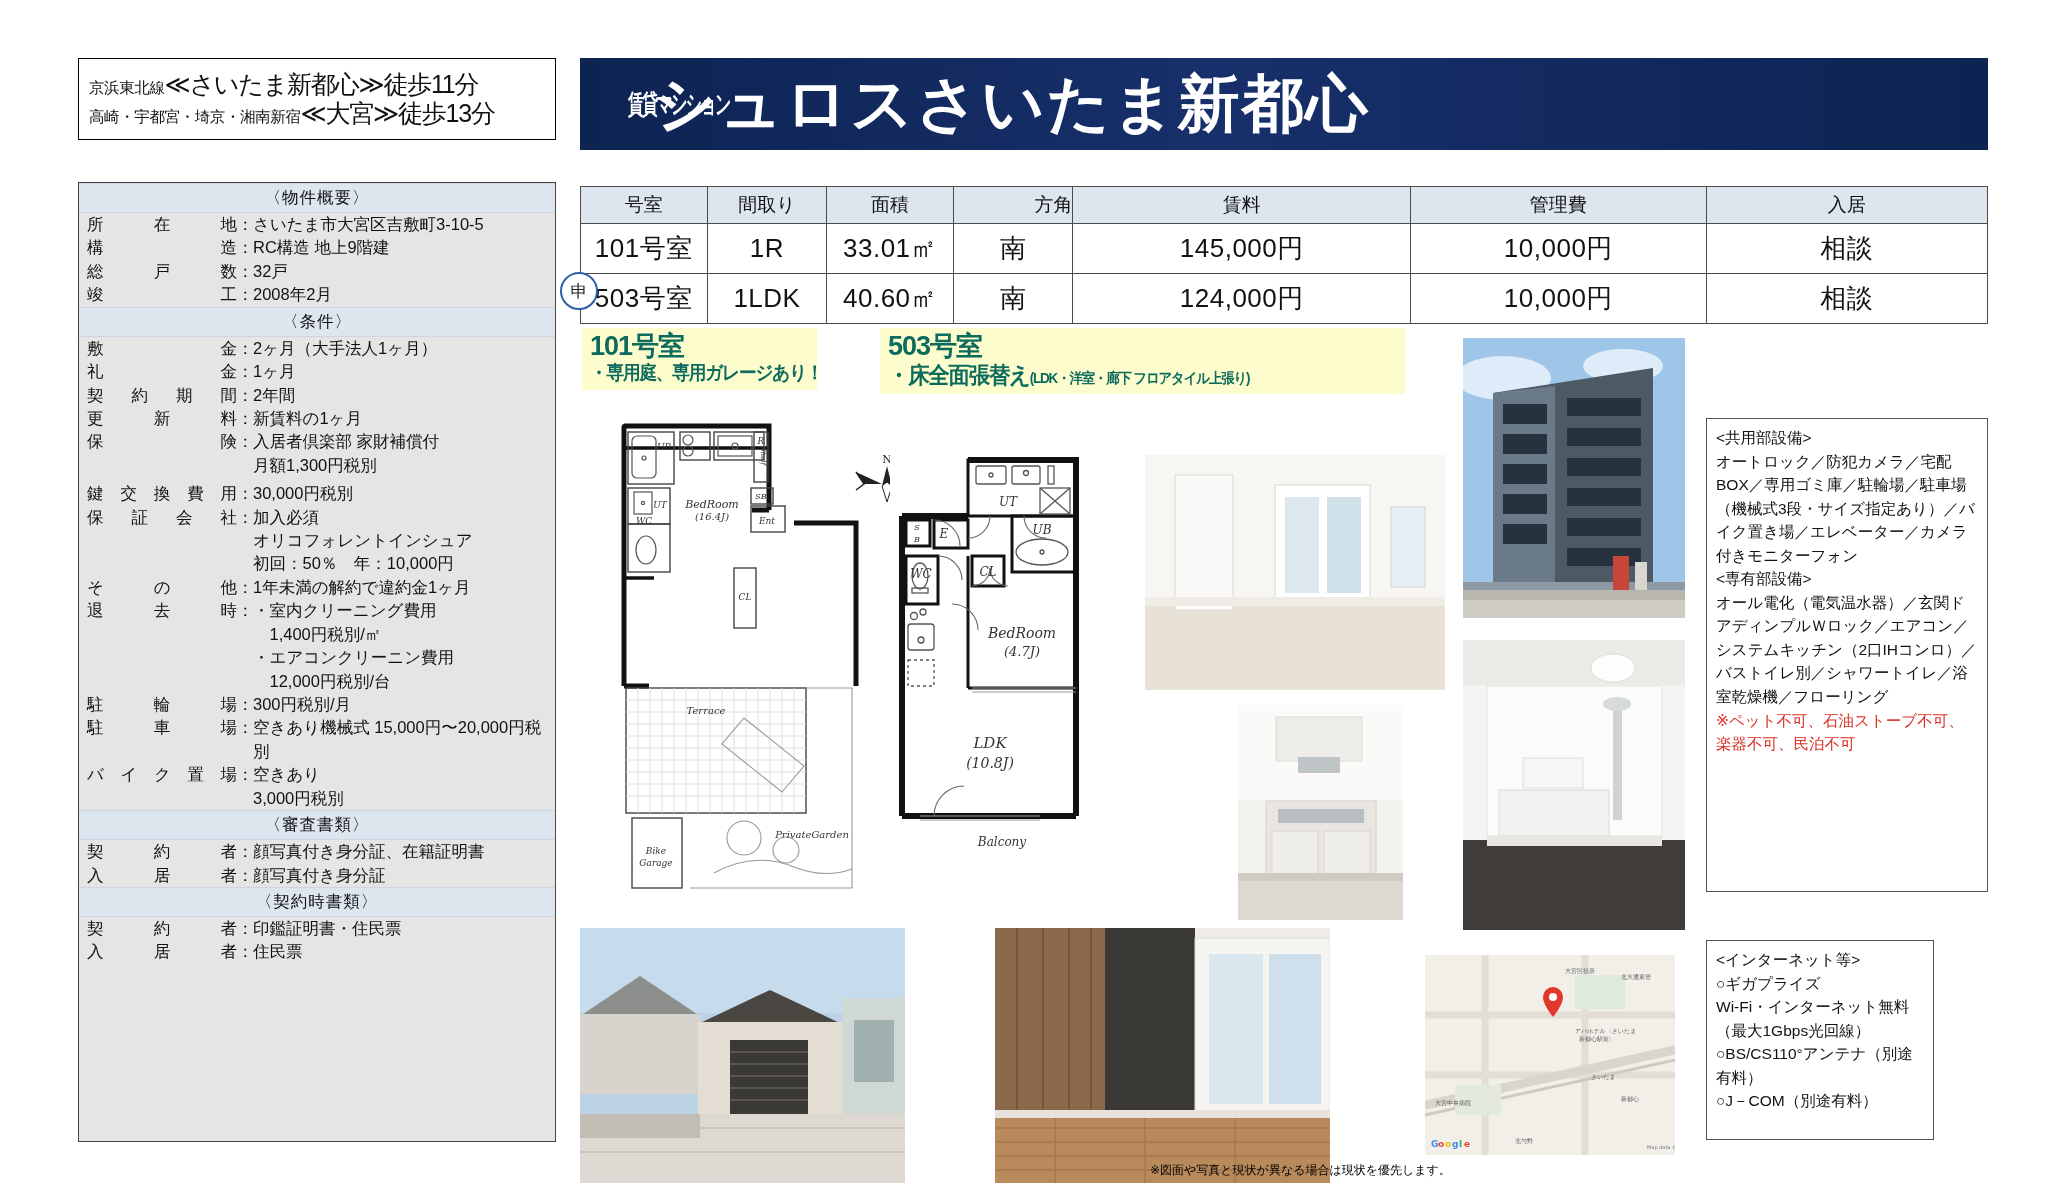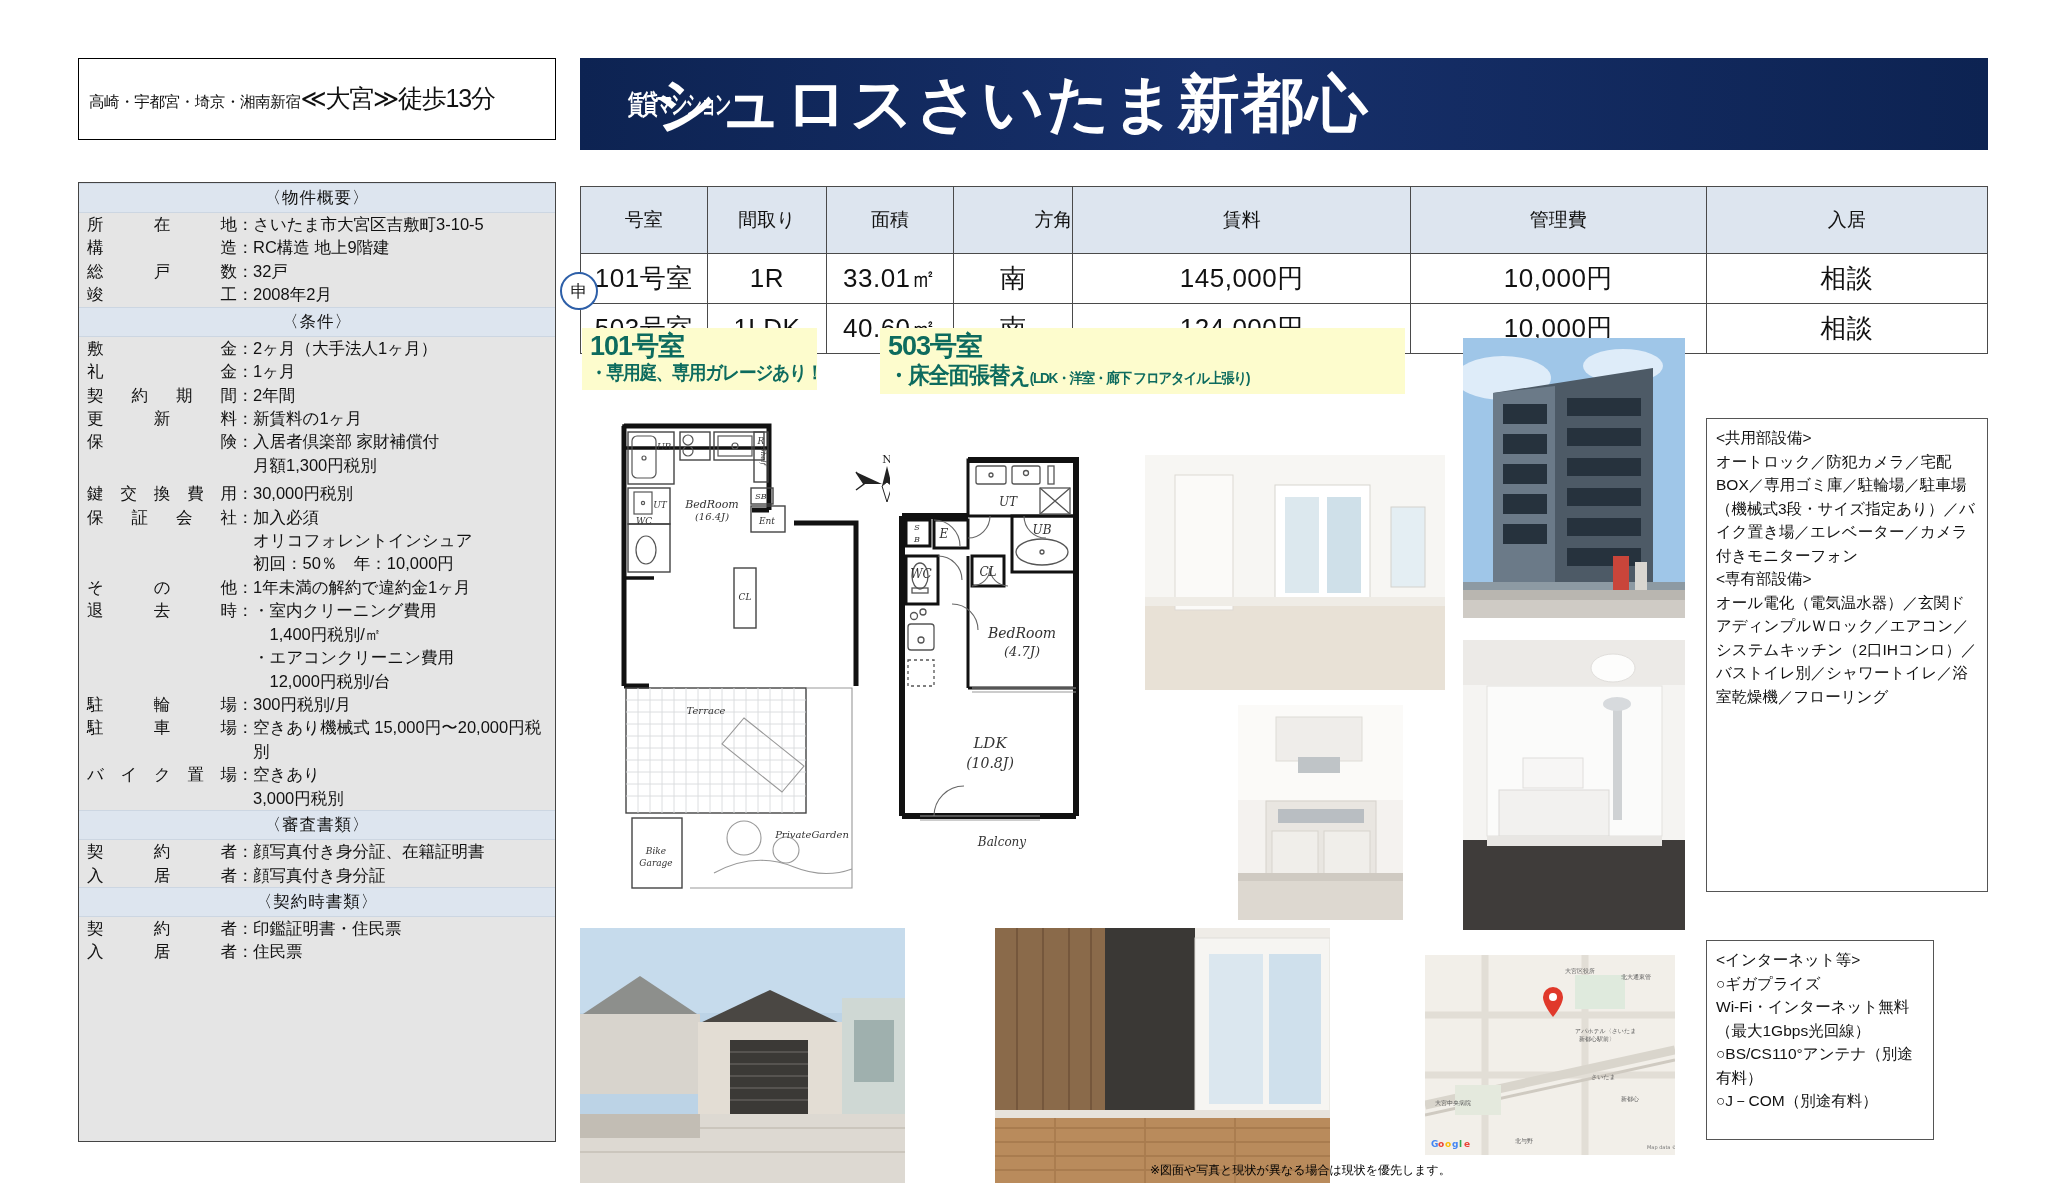--- a/index.html
+++ b/index.html
@@ -34,21 +34,21 @@
   .row .lbl{width:150px;flex:none;display:flex;justify-content:space-between;letter-spacing:0;}
   .row .lbl span{display:inline-block;}
   .row .col{width:16px;flex:none;text-align:center;}
   .row .val{flex:1;}
   .row.cont .lbl,.row.cont .col{visibility:hidden;}
   .pad{height:5px;}
 
   
   #units-table{left:580px;top:186px;width:1408px;border-collapse:collapse;background:#fff;}
   #units-table th,#units-table td{border:1px solid #4a4a4a;text-align:center;}
-  #units-table th{background:#dde5ef;font-size:19px;font-weight:400;padding:20px 0;}
+  #units-table th{background:#dde5ef;font-size:19px;font-weight:400;padding:5px 0;}
   #units-table td{font-size:26px;padding:7px 0;letter-spacing:0.5px;}
   .sup{font-size:14px;vertical-align:super;}
   #mark-circle{left:560px;top:272px;width:38px;height:38px;border:2.2px solid #2d5fa8;border-radius:50%;
     display:flex;align-items:center;justify-content:center;font-size:17px;color:#222;background:#fff;z-index:6;}
 
   
   .callout{background:#fdfccd;padding:4px 8px 6px 8px;}
   #callout-101{left:582px;top:328px;width:235px;}
   #callout-503{left:880px;top:328px;width:525px;}
   .callout .ttl{color:#0d6b5e;font-size:27px;font-weight:700;letter-spacing:-1px;line-height:1.08;}
@@ -83,20 +83,25 @@
   #internet-box{left:1706px;top:940px;width:228px;height:200px;}
   .red{color:#d93025;}
 
   
   #disclaimer{left:1150px;top:1162px;font-size:12px;color:#000000;white-space:nowrap;}
 </style>
 </head>
 <body>
 
 <div class="abs" id="access-box">
+  <div class="access-line">
+    <span class="small">京浜東北線</span>
+    <span class="big">≪さいたま新都心≫</span>
+    <span class="big">徒歩11分</span>
+  </div>
   <div class="access-line">
     <span class="small">高崎・宇都宮・埼京・湘南新宿</span>
     <span class="big">≪大宮≫</span>
     <span class="big">徒歩13分</span>
   </div>
 </div>
 
 <div class="abs" id="title-banner">
   <div id="banner-kicker">賃貸マンション</div>
   <div id="banner-title">シュロスさいたま新都心</div>
@@ -683,20 +688,21 @@
   </g>
   <text x="222" y="194" font-family="DejaVu Sans, sans-serif" font-size="5" fill="#777">Map data ©2025</text>
 </svg>
 </div>
 
 <div class="abs infobox" id="facilities-box">
   <div>&lt;共用部設備&gt;</div>
   <div>オートロック／防犯カメラ／宅配BOX／専用ゴミ庫／駐輪場／駐車場（機械式3段・サイズ指定あり）／バイク置き場／エレベーター／カメラ付きモニターフォン</div>
   <div>&lt;専有部設備&gt;</div>
   <div>オール電化（電気温水器）／玄関ドアディンプルＷロック／エアコン／システムキッチン（2口IHコンロ）／バストイレ別／シャワートイレ／浴室乾燥機／フローリング</div>
+  <div class="red">※ペット不可、石油ストーブ不可、楽器不可、民泊不可</div>
 </div>
 
 <div class="abs infobox" id="internet-box">
   <div>&lt;インターネット等&gt;</div>
   <div>
       <div>○ギガプライズ</div>
       <div>Wi-Fi・インターネット無料</div>
       <div>（最大1Gbps光回線）</div>
       <div>○BS/CS110°アンテナ（別途有料）</div>
       <div>○J－COM（別途有料）</div>

